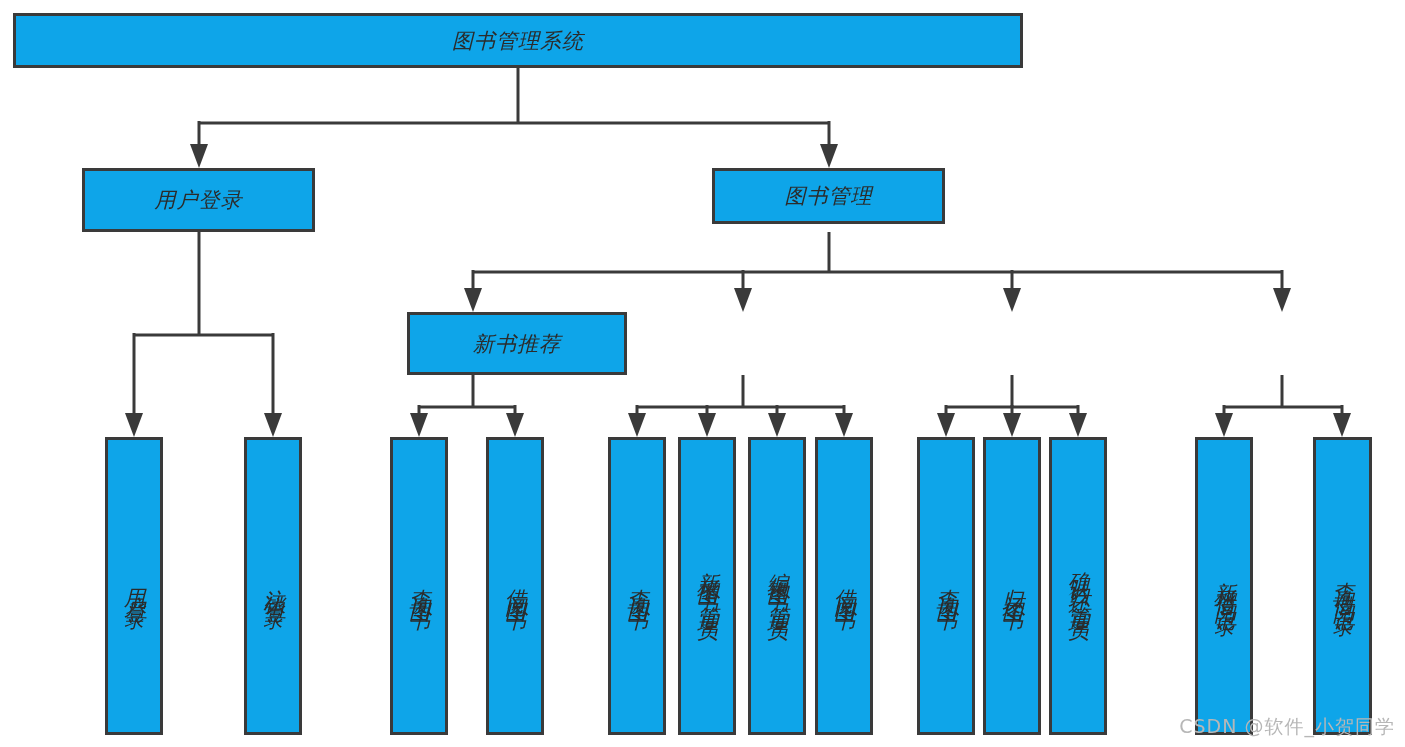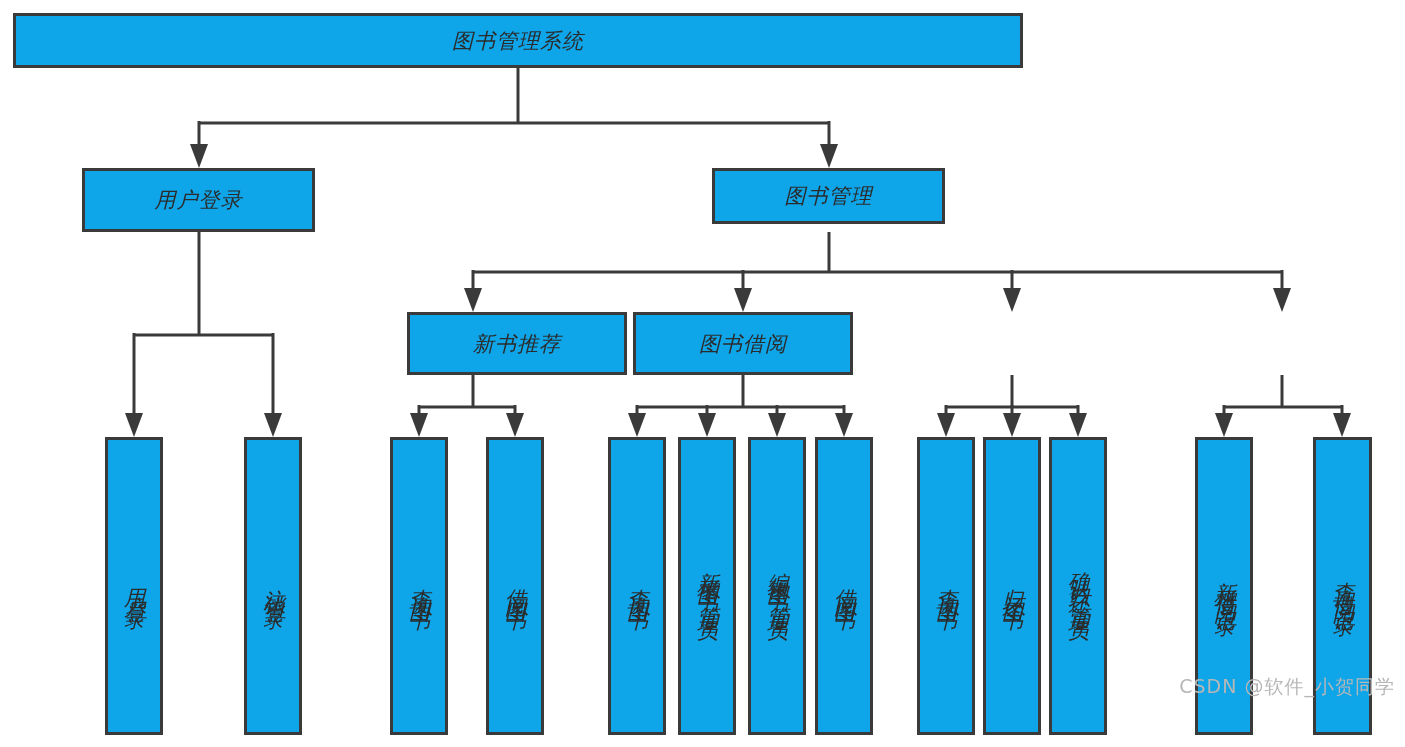--- a/index.html
+++ b/index.html
@@ -45,21 +45,21 @@
   .vbox .label {
     writing-mode: vertical-rl;
     text-orientation: mixed;
     font-size: 21px;
     letter-spacing: 7px;
     line-height: 1;
   }
   .watermark {
     position: absolute;
     right: 10px;
-    top: 674px;
+    top: 714px;
     font-size: 19px;
     letter-spacing: 1px;
     color: #b7b7b7;
     z-index: 5;
     white-space: nowrap;
   }
 </style>
 </head>
 <body>
 
@@ -134,23 +134,20 @@
   <div class="node hbox" style="left:82px; top:168px; width:233px; height:64px;">
     <span class="label">用户登录</span>
   </div>
   <div class="node hbox" style="left:712px; top:168px; width:233px; height:56px;">
     <span class="label">图书管理</span>
   </div>
 
   <div class="node hbox" style="left:363px; top:312px; width:220px; height:63px;margin-left:44px;">
     <span class="label">新书推荐</span>
   </div>
-  <div class="node hbox" style="left:633px; top:312px; width:220px; height:63px;">
-    <span class="label">图书借阅</span>
-  </div>
 
   <div class="node vbox" style="left:105px; top:437px; width:58px; height:298px;">
     <span class="label">用户登录</span>
   </div>
   <div class="node vbox" style="left:244px; top:437px; width:58px; height:298px;">
     <span class="label">注销登录</span>
   </div>
 
   <div class="node vbox" style="left:390px; top:437px; width:58px; height:298px;">
     <span class="label">查询图书</span>

